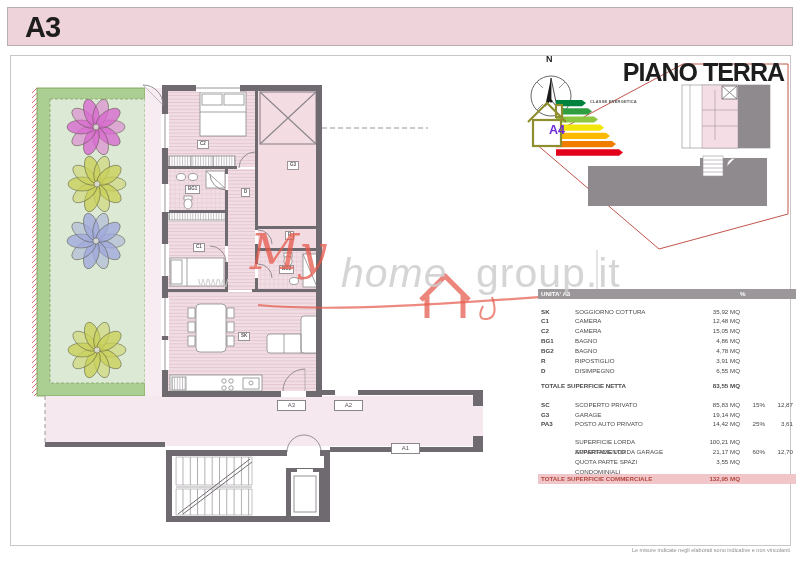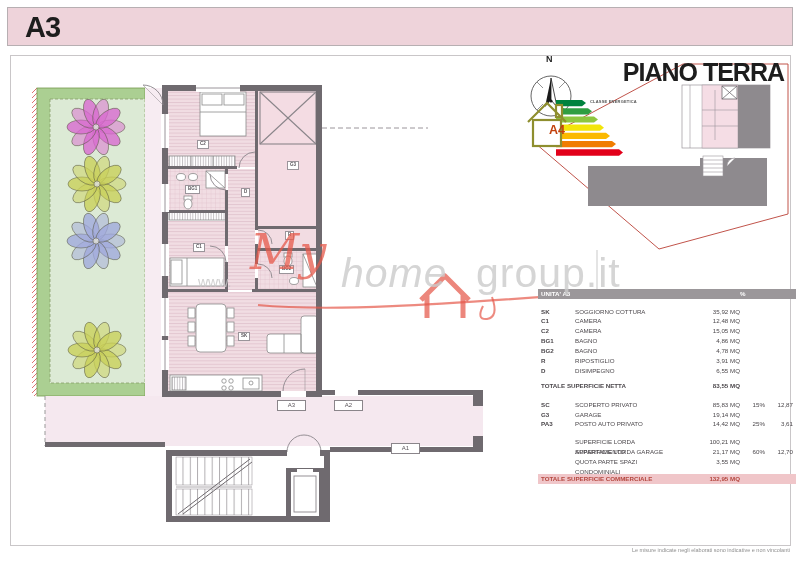--- a/index.html
+++ b/index.html
@@ -21,21 +21,21 @@
 
   
   .rlabel{position:absolute;z-index:4;background:#fff;border:0.5px solid #9a949a;
           font-size:4.5px;font-weight:700;color:#5a555a;line-height:6.5px;padding:0 2px;}
   .dlabel{position:absolute;z-index:4;background:#fff;border:0.6px solid #8a858a;
           font-size:6px;font-weight:400;color:#5a555a;width:27px;text-align:center;line-height:9px;}
 
   
   .north{position:absolute;left:546px;top:54px;font-size:9px;font-weight:700;color:#222;z-index:4;}
   .a4{position:absolute;left:535px;top:123px;width:44px;text-align:center;
-      font-size:12.5px;font-weight:800;color:#c2410c;z-index:5;}
+      font-size:12.5px;font-weight:800;color:#6d28d9;z-index:5;}
   .entitle{position:absolute;left:590px;top:99px;font-size:4px;font-weight:700;
            color:#555;letter-spacing:.2px;z-index:4;}
 
   
   .wm{position:absolute;z-index:10;pointer-events:none;line-height:1;}
   .wm-www{left:198px;top:275px;font-size:14px;color:rgba(200,200,200,.85);text-align:center;}
   .wm-my{left:250px;top:228px;font-size:48px;font-style:italic;
          font-family:"DejaVu Serif","Liberation Serif",serif;color:rgba(229,88,74,.75);text-align:right;}
   .wm-home{left:341px;top:253px;font-size:41px;color:rgba(203,203,203,.8);letter-spacing:1px;font-style:italic;}
   .wm-group{left:476px;top:253px;font-size:41px;color:rgba(203,203,203,.8);letter-spacing:1px;}

